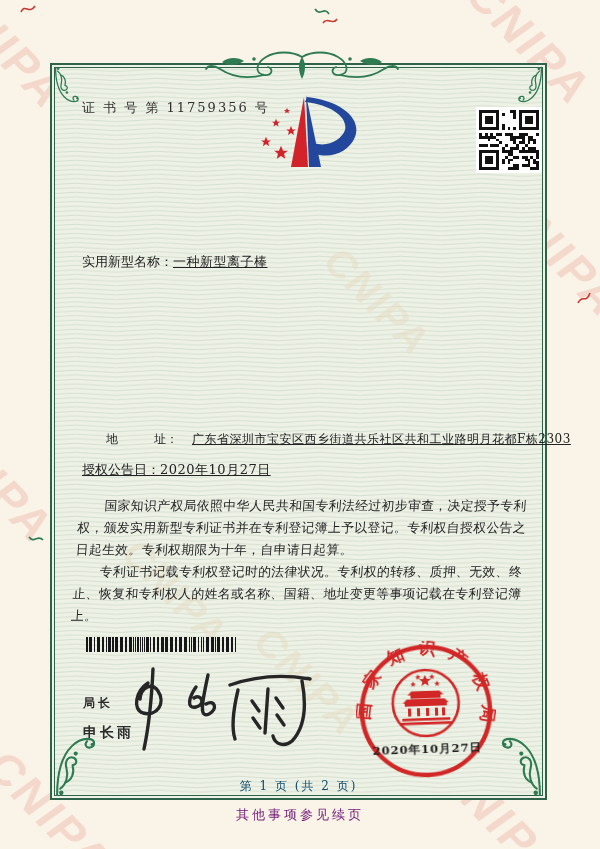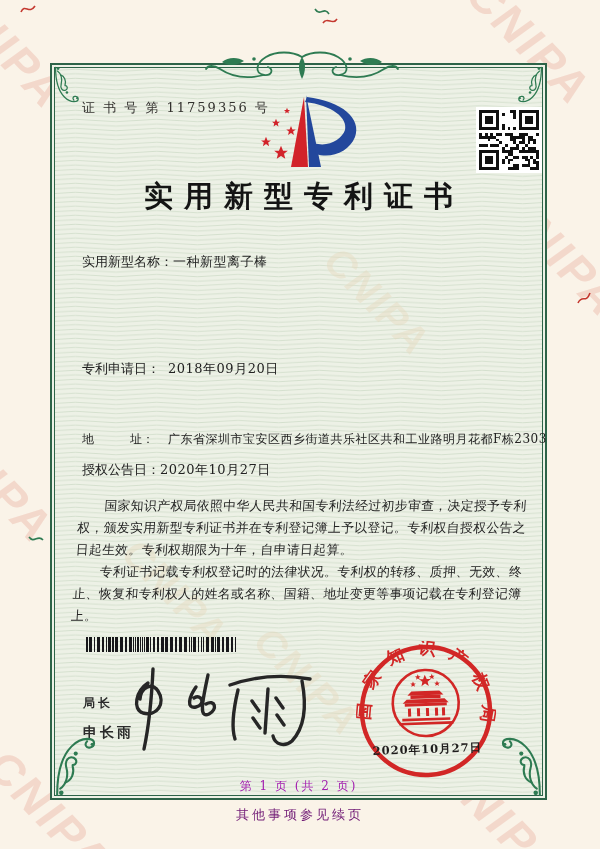--- a/index.html
+++ b/index.html
@@ -25,43 +25,43 @@
   .layer { position:absolute; inset:0; z-index:4;border-radius:27px; }
 
   .cert-number { position:absolute; left:30px; top:34px; font-size:13px; letter-spacing:2px; color:#33312e; }
   .logo { position:absolute; left:194px; top:28px; width:118px; height:86px; }
   .qr { position:absolute; left:424px; top:42px; width:66px; height:66px; background:#fff; padding:3px; }
   .qr svg { width:100%; height:100%; display:block; }
 
   .title { position:absolute; left:0; top:112px; width:100%; text-align:center;
            font-size:29px; font-weight:bold; letter-spacing:11px; color:#141414; text-indent:11px; }
 
-  .frow { position:absolute; left:30px; width:450px; font-size:13px; color:#222; white-space:nowrap; }
+  .frow { position:absolute; left:30px; width:450px; font-size:13px; color:#222; white-space:nowrap;text-decoration:underline; }
   .frow .lbl { display:inline-block; min-width:86px; }
   .frow .val { letter-spacing:.5px; }
-  .frow.addr { font-size:12px; }
+  .frow.addr { font-size:12px;margin-left:24px; }
   .grant2 { position:absolute; left:255px; top:0; }
 
   .paras { position:absolute; left:23px; top:430px; width:458px; font-size:12.8px; line-height:22px;
            color:#242424; transform:skewX(-4deg); }
   .paras p { text-indent:2em; letter-spacing:.4px; }
 
   .barcode { position:absolute; left:34px; top:572px; width:158px; height:15px; display:flex; align-items:stretch; }
   .barcode i { display:block; background:#17171a; }
 
   .signoff-title { position:absolute; left:31px; top:630px; font-family:"Liberation Sans", sans-serif;
         font-weight:bold; font-size:12px; color:#2b2b2b; letter-spacing:3px; }
   .signoff-name  { position:absolute; left:31px; top:659px; font-family:"Liberation Sans", sans-serif;
         font-weight:bold; font-size:14px; color:#2b2b2b; letter-spacing:3px; }
   .signature { position:absolute; left:62px; top:598px; width:212px; height:95px; }
 
   .seal { position:absolute; left:304px; top:576px; width:140px; height:140px; mix-blend-mode:multiply;
           transform:rotate(-2deg); }
 
-  .page-ind { position:absolute; left:0; top:713px; width:100%; text-align:center; font-size:12px; color:#a21caf; letter-spacing:2px; }
+  .page-ind { position:absolute; left:0; top:713px; width:100%; text-align:center; font-size:12px; color:#0c4a6e; letter-spacing:2px; }
 
   .footer-note { position:absolute; left:0; top:806px; width:100%; text-align:center; font-size:13px;
                  color:#701a75; letter-spacing:3px; z-index:2; }
 
   .crest { position:absolute; left:152px; top:-16px; width:196px; height:36px; z-index:5; }
   .corner { position:absolute; z-index:5; }
   .corner svg { display:block; width:100%; height:100%; }
   .c-tl { left:1px; top:1px; width:38px; height:38px; transform:scaleY(-1); }
   .c-tr { right:1px; top:1px; width:38px; height:38px; transform:scale(-1,-1); }
   .c-bl { left:1px; bottom:1px; width:62px; height:62px; }
@@ -384,27 +384,23 @@
             <rect x="10" y="20" width="1" height="1" fill="#111"></rect>
             <rect x="11" y="20" width="1" height="1" fill="#111"></rect>
             <rect x="12" y="20" width="1" height="1" fill="#111"></rect>
             <rect x="13" y="20" width="1" height="1" fill="#111"></rect>
             <rect x="18" y="20" width="1" height="1" fill="#111"></rect>
             <rect x="19" y="20" width="1" height="1" fill="#111"></rect>
             <rect x="20" y="20" width="1" height="1" fill="#111"></rect>
           </svg>
         </div>
 
-      <div class="title">实用新型专利证书</div>
 
       <div class="frow" style="top:188px">
         <span class="lbl">实用新型名称：</span><span class="val">一种新型离子棒</span>
-      </div>
-      <div class="frow" style="top:295px">
-        <span class="lbl">专利申请日：</span><span class="val">2018年09月20日</span>
       </div>
       <div class="frow addr" style="top:366px">
         <span class="lbl">地　　　址：</span><span class="val">广东省深圳市宝安区西乡街道共乐社区共和工业路明月花都F栋2303</span>
       </div>
       <div class="frow" style="top:396px">
         <span>授权公告日：</span><span class="val">2020年10月27日</span>
       </div>
 
       <div class="paras">
         <p>国家知识产权局依照中华人民共和国专利法经过初步审查，决定授予专利权，颁发实用新型专利证书并在专利登记簿上予以登记。专利权自授权公告之日起生效。专利权期限为十年，自申请日起算。</p>

